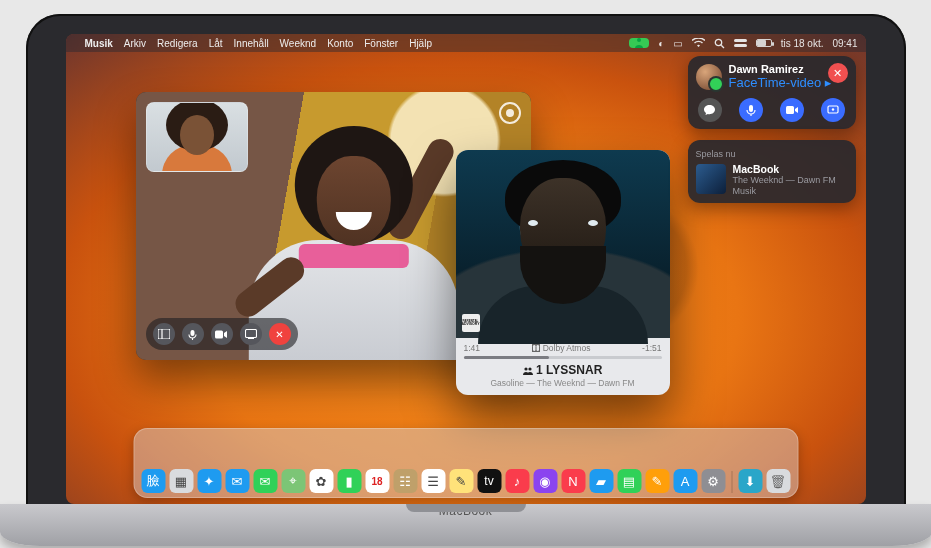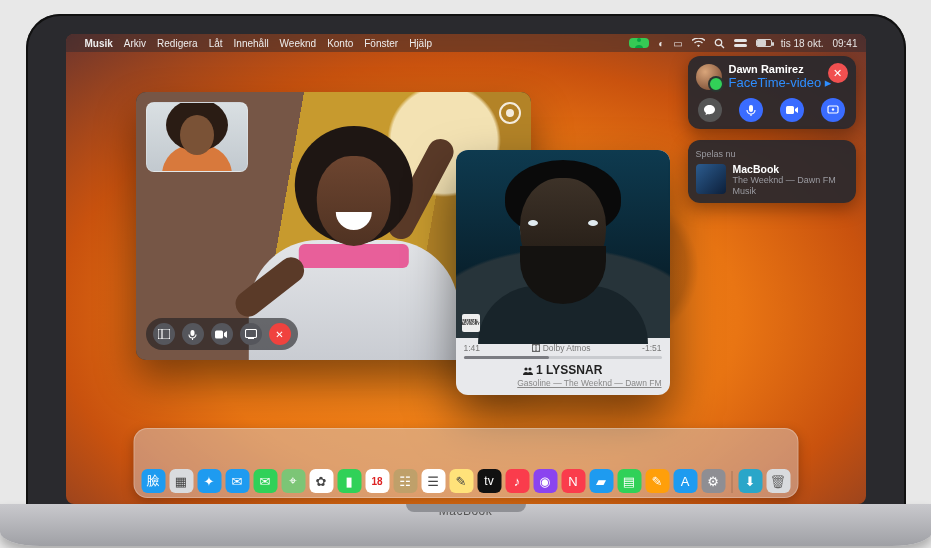--- a/index.html
+++ b/index.html
@@ -158,21 +158,21 @@
   .al-eyeL{left:72px;} .al-eyeR{right:72px;}
   .al-body{position:absolute;left:50%;bottom:-6px;transform:translateX(-50%);width:170px;height:58px;border-radius:58px 58px 0 0;background:#18242a;}
   .pa{position:absolute;left:6px;bottom:6px;width:18px;height:18px;background:#eee;color:#111;font-size:6px;font-weight:700;display:flex;flex-direction:column;align-items:center;justify-content:center;line-height:0.9;border-radius:2px;}
   .mus-bar{padding:5px 8px 7px;}
   .mus-row1{display:flex;justify-content:space-between;color:#777;font-size:8.5px;align-items:center;}
   .dolby{display:flex;gap:3px;align-items:center;}
   .prog{height:3px;background:#c9cbcf;border-radius:2px;margin:3px 0 4px;position:relative;}
   .prog i{position:absolute;left:0;top:0;height:100%;width:43%;background:#7b7c82;border-radius:2px;}
   .mus-row2{color:#222;font-size:12px;text-align:center;}
   .mus-row2 b{font-weight:700;}
-  .mus-row3{color:#888;font-size:8.5px;text-align:right;margin-top:1px;text-decoration:underline;}
+  .mus-row3{color:#888;font-size:8.5px;text-align:center;margin-top:1px;}
 
   
   .dock{
     position:absolute; bottom:6px; left:50%; transform:translateX(-50%);
     background: rgba(210,212,220,.45);
     border-radius:14px; padding:5px 8px;
     display:flex; gap:4px; align-items:flex-end;
     z-index:45;
     box-shadow: 0 4px 12px rgba(0,0,0,.25), inset 0 0 0 1px rgba(255,255,255,.25);
   }

